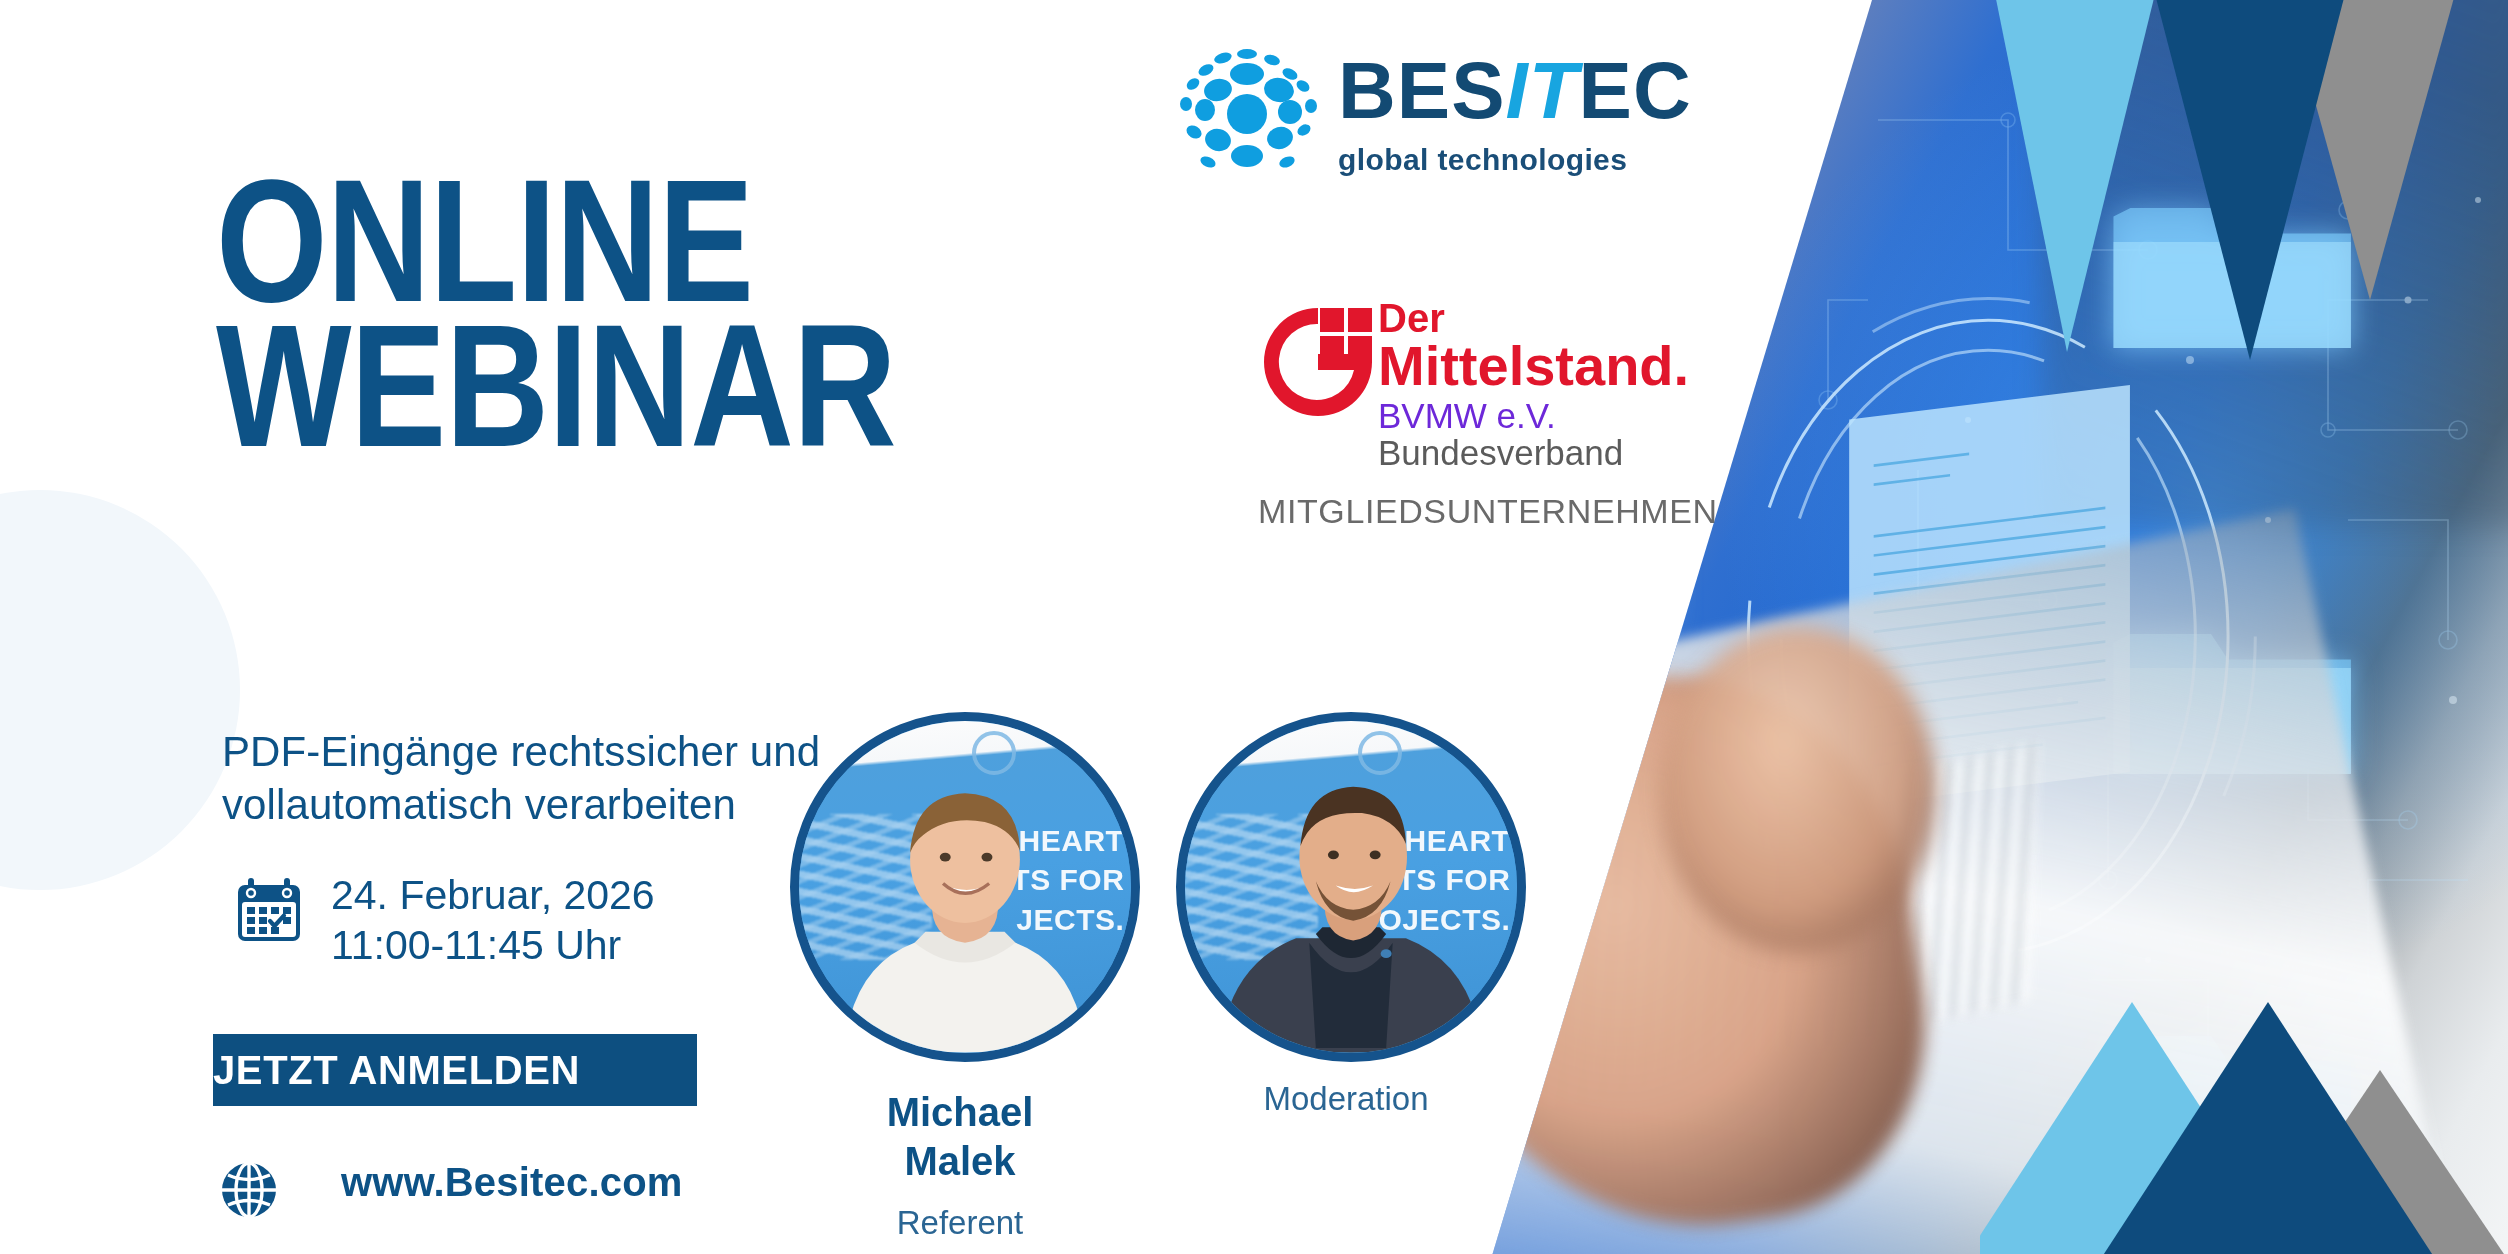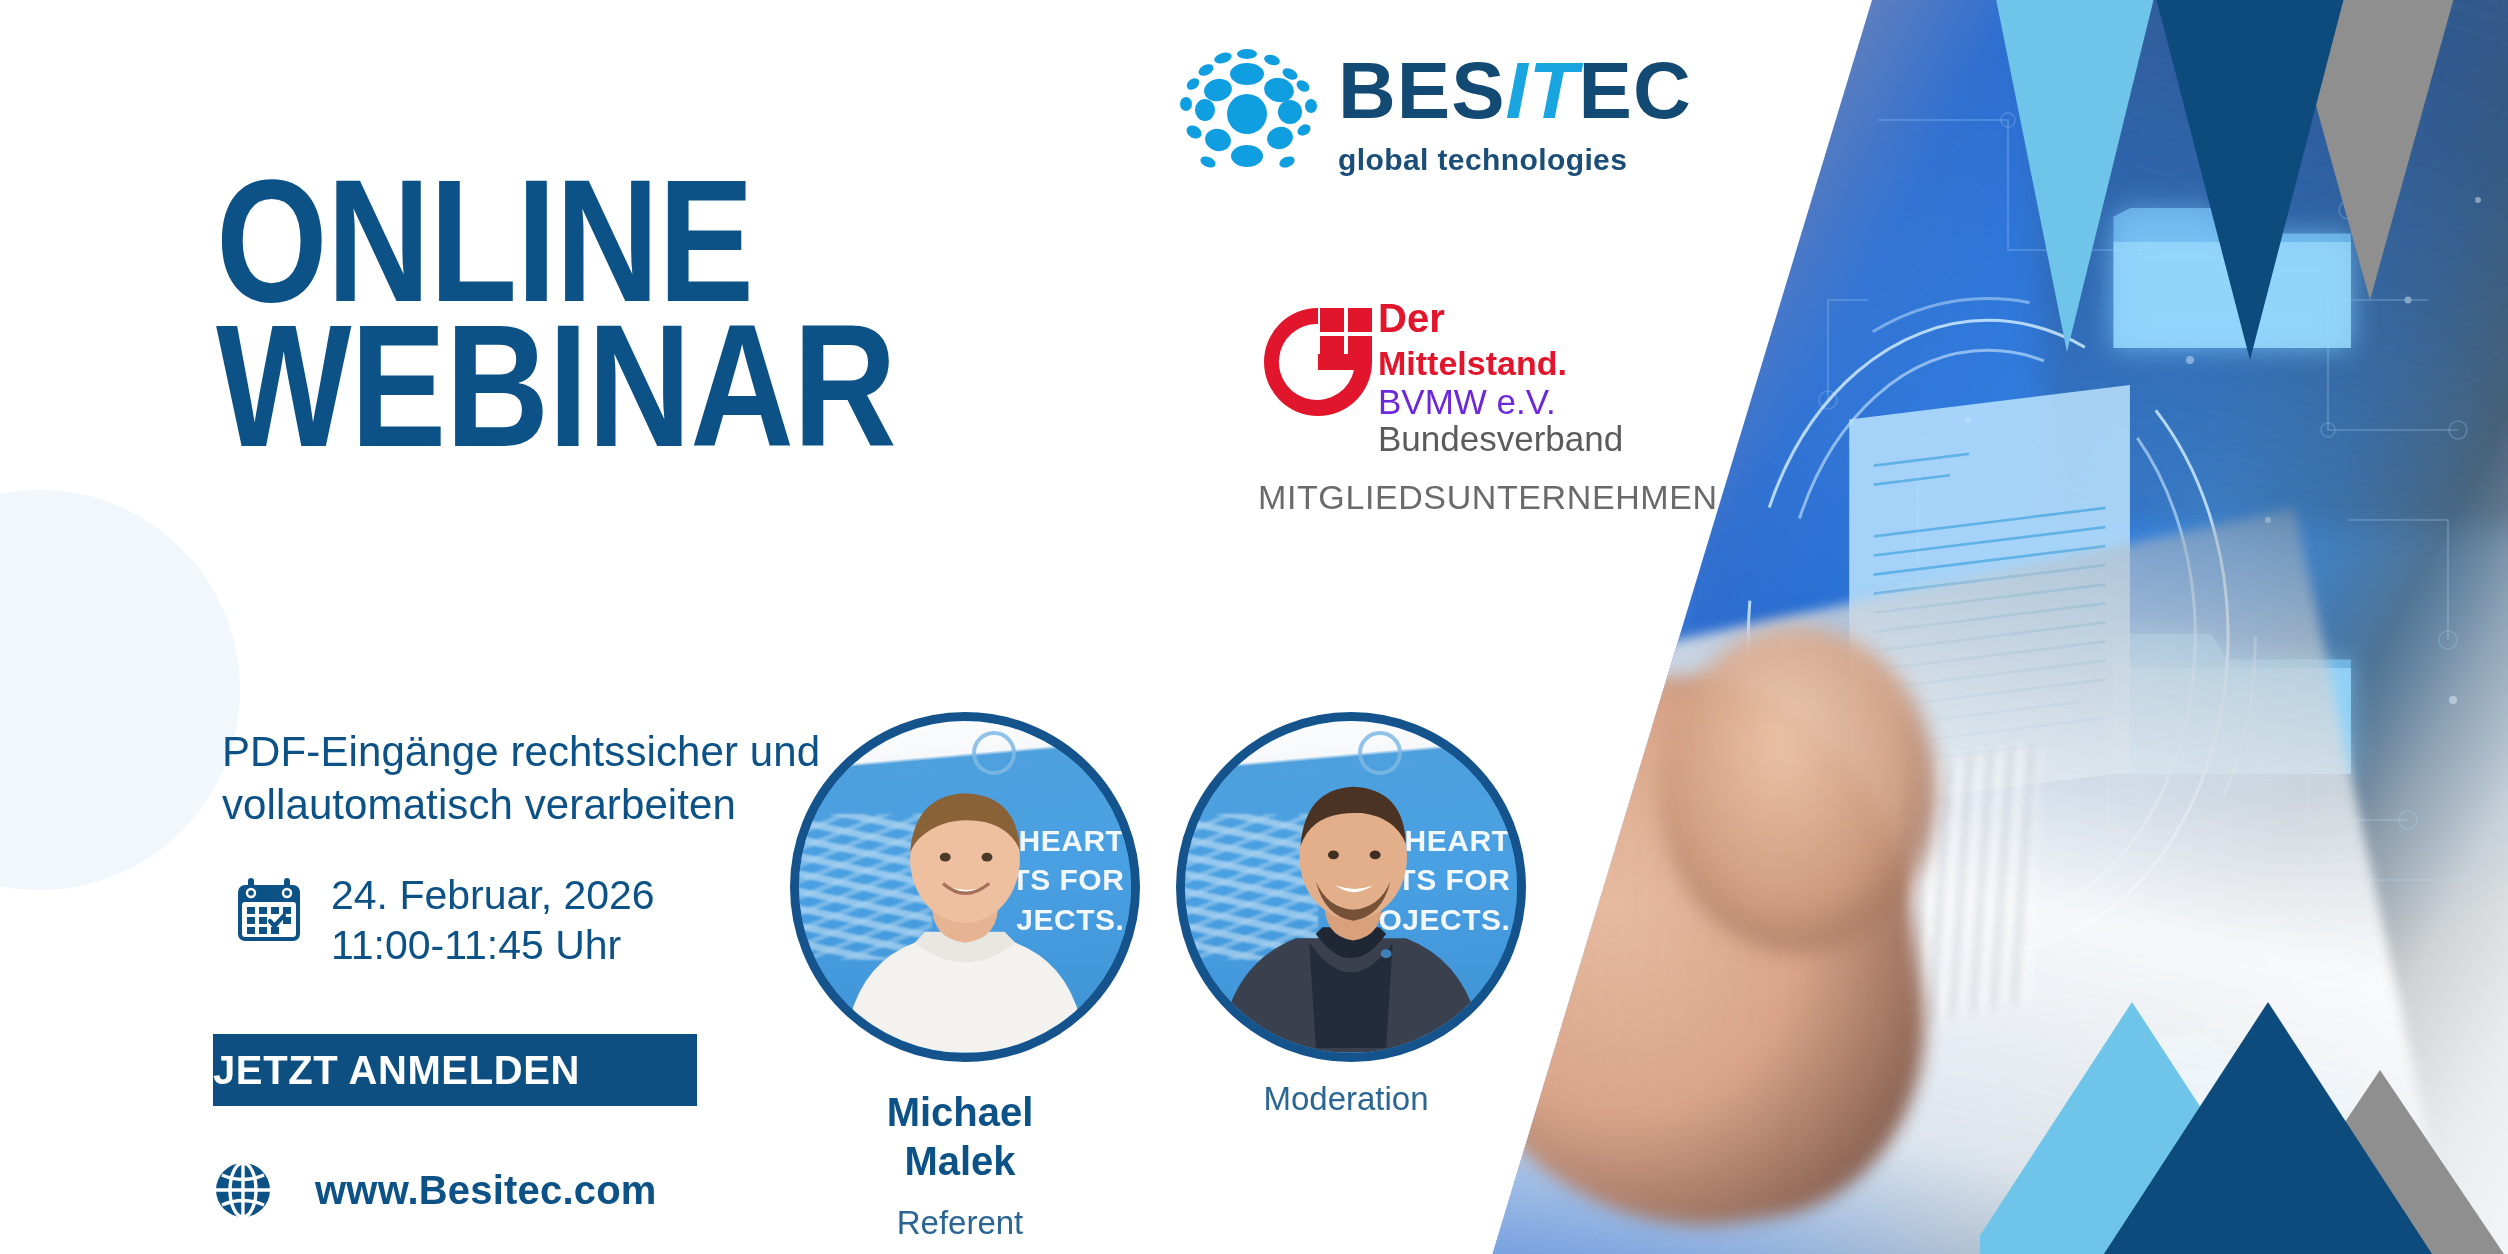--- a/index.html
+++ b/index.html
@@ -65,21 +65,21 @@
       font-weight:400;letter-spacing:.1px;white-space:pre-line;}
 
   .datewrap{position:absolute;left:233px;top:870px;display:flex;align-items:flex-start;gap:26px;}
   .cal-icon{width:72px;height:72px;flex:0 0 72px;margin-top:6px;}
   .datetext{color:#0d5286;font-size:41px;line-height:1.22;white-space:pre-line;}
 
   .cta{position:absolute;left:213px;top:1034px;width:484px;height:72px;background:#0d4f80;
       display:flex;align-items:center;justify-content:flex-start;}
   .cta span{color:#fff;font-weight:700;font-size:40px;letter-spacing:.6px;}
 
-  .weburl{position:absolute;left:213px;top:1160px;display:flex;align-items:center;gap:42px;}
+  .weburl{position:absolute;left:219px;top:1160px;display:flex;gap:62px;}
   .globe-icon{width:60px;height:60px;flex:0 0 60px;}
   .weburl .u{color:#0d5286;font-weight:700;font-size:40px;letter-spacing:.2px;}
 
   
   .speaker{position:absolute;width:340px;text-align:center;}
   .sp1{left:790px;top:712px;}
   .sp2{left:1176px;top:712px;}
   .avatar{width:332px;height:332px;border-radius:50%;border:9px solid #15538c;overflow:hidden;
       position:relative;margin:0 auto;background:#4c9ad6;}
   .av-bg{position:absolute;inset:0;
@@ -103,21 +103,21 @@
   .besitec-word{font-weight:700;font-size:80px;letter-spacing:1px;line-height:1;}
   .bw-a{color:#134a73;}
   .bw-it{color:#18a5e0;font-style:italic;}
   .besitec-sub{color:#1a4e78;font-size:30px;margin-top:12px;letter-spacing:.4px;font-weight:bold;}
 
   .bvmw{position:absolute;left:1258px;top:298px;}
   .bvmw-row{display:flex;align-items:flex-start;}
   .bvmw-mark{width:120px;height:120px;flex:0 0 120px;margin-top:4px;}
   .bvmw-txt{display:flex;flex-direction:column;line-height:1.0;}
   .bv-der{color:#e1162c;font-weight:700;font-size:40px;}
-  .bv-mit{color:#e1162c;font-weight:700;font-size:34px;margin-top:8px;}
+  .bv-mit{color:#e1162c;font-weight:700;font-size:56px;margin-top:0;}
   .bv-bvmw{color:#6d28d9;font-size:35px;margin-top:4px;}
   .bv-bund{color:#5b5b5b;font-size:35px;margin-top:2px;}
   .bvmw-member{color:#6a6a6a;font-size:34px;margin-top:22px;letter-spacing:.6px;}
 </style>
 </head>
 <body>
 
 <div id="banner">
 
   <div class="deco-circle"></div>

